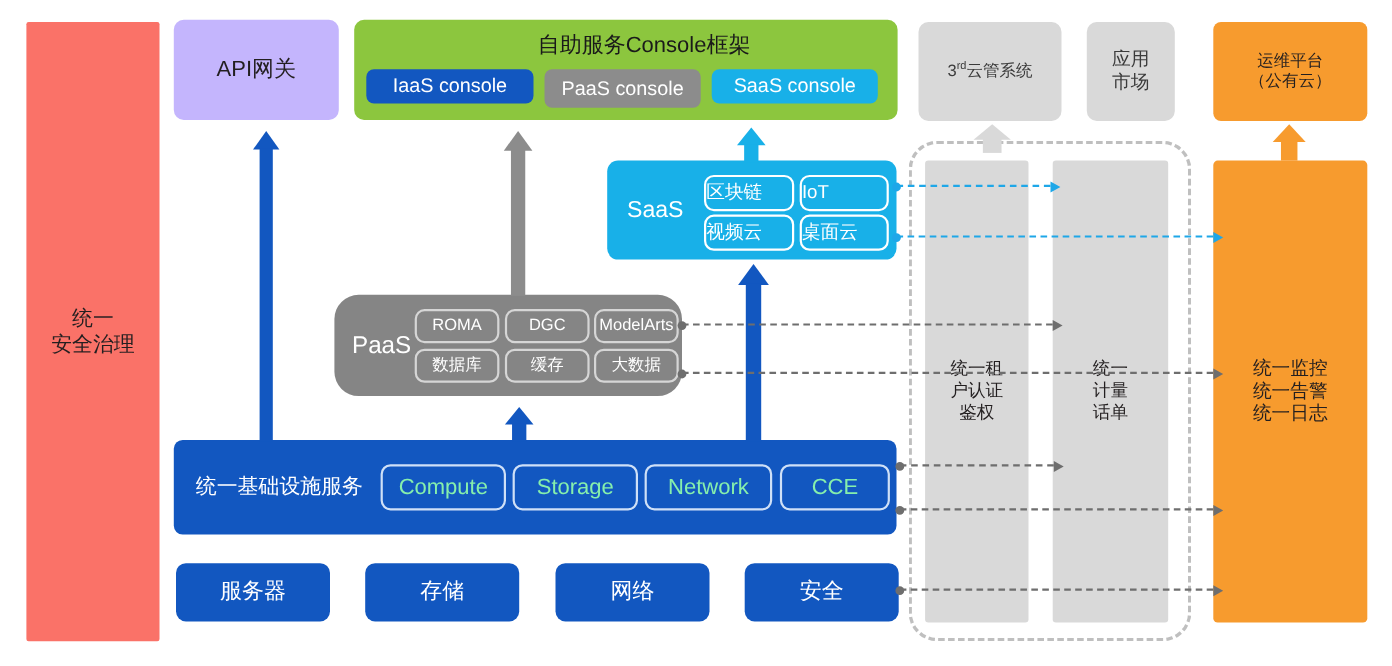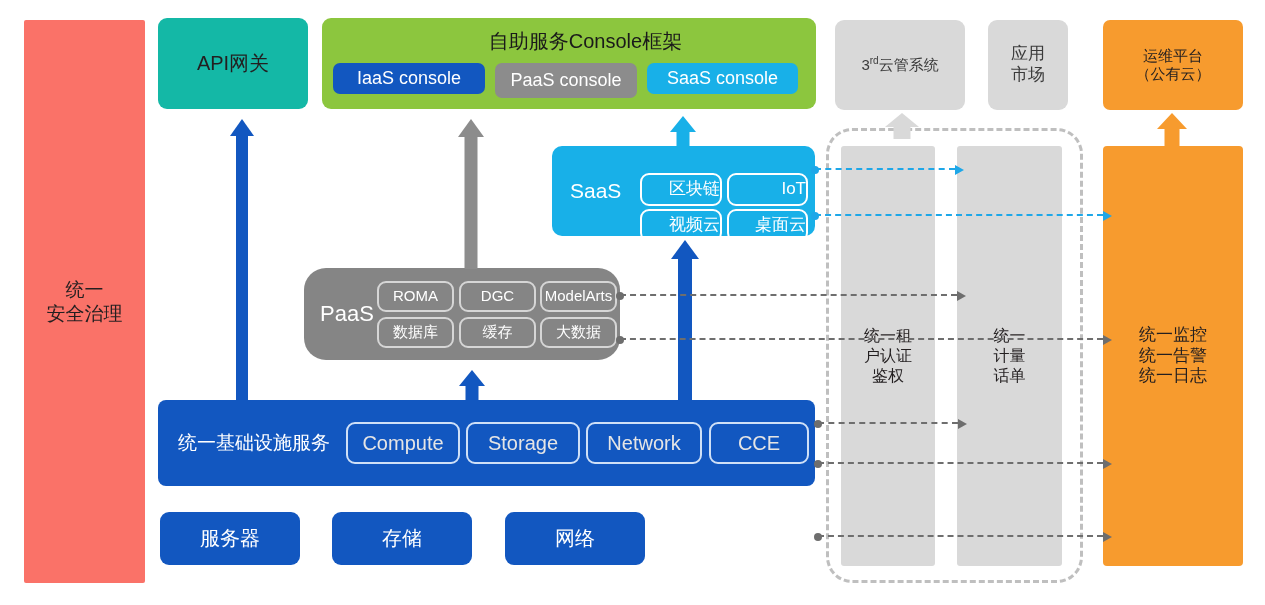--- a/index.html
+++ b/index.html
@@ -4,21 +4,21 @@
 <style>
   html,body{margin:0;padding:0;background:#ffffff;}
   body{font-family:"Liberation Sans","DejaVu Sans",sans-serif;}
   #stage{position:relative;width:1265px;height:605px;background:#ffffff;overflow:hidden;}
   .box{position:absolute;box-sizing:border-box;display:flex;align-items:center;justify-content:center;text-align:center;line-height:1.22;}
 
   
   .red-col{background:#FA7268;color:#231f20;font-size:19px;border-radius:2px;}
 
   
-  .api-gw{background:#14b8a6;color:#231f20;font-size:20px;border-radius:9px;}
+  .api-gw{background:#c4b5fd;color:#231f20;font-size:20px;border-radius:9px;}
 
   
   .console-frame{background:#8CC63E;border-radius:9px;}
   .console-title{position:absolute;left:0;right:0;top:11px;text-align:center;color:#1a1a1a;font-size:20px;padding-left:33px;}
   .console-pill{position:absolute;border-radius:7px;color:#ffffff;font-size:18px;display:flex;align-items:center;justify-content:center;}
   .pill-iaas{background:#1257C0;}
   .pill-paas{background:#8C8C8C;}
   .pill-saas{background:#18B0E8;}
 
   
@@ -26,31 +26,31 @@
   .gray-box.small{font-size:17px;}
   .sup{font-size:10px;vertical-align:super;}
 
   
   .orange-box{background:#F79B2E;color:#231f20;border-radius:7px;font-size:15px;}
   .orange-col{background:#F79B2E;color:#231f20;border-radius:4px;font-size:17px;}
 
   
   .saas-layer{background:#18B0E8;border-radius:10px;}
   .saas-label{position:absolute;left:18px;top:50%;transform:translateY(-50%);color:#ffffff;font-size:21px;}
-  .saas-chip{position:absolute;border:2px solid #ffffff;border-radius:9px;color:#ffffff;font-size:17px;display:flex;align-items:center;justify-content:flex-end;background:transparent;margin-top:14px;}
+  .saas-chip{position:absolute;border:2px solid #ffffff;border-radius:9px;color:#ffffff;font-size:17px;display:flex;align-items:center;justify-content:flex-start;background:transparent;}
 
   
   .paas-layer{background:#858585;border-radius:9px;}
   .paas-label{position:absolute;left:16px;top:50%;transform:translateY(-50%);color:#ffffff;font-size:22px;}
   .paas-chip{position:absolute;border:2px solid #d6d6d6;border-radius:9px;color:#ffffff;font-size:15px;display:flex;align-items:center;justify-content:center;background:transparent;}
 
   
   .infra-bar{background:#1257C0;border-radius:8px;}
   .infra-label{position:absolute;left:20px;top:50%;transform:translateY(-50%);color:#ffffff;font-size:19px;}
-  .infra-chip{position:absolute;border:2px solid #cfe0f7;border-radius:9px;color:#e5e5e5;font-size:20px;display:flex;align-items:center;justify-content:center;background:transparent;}
+  .infra-chip{position:absolute;border:2px solid #cfe0f7;border-radius:9px;color:#86efac;font-size:20px;display:flex;align-items:center;justify-content:center;background:transparent;}
 
   
   .blue-box{background:#1257C0;color:#ffffff;border-radius:9px;font-size:20px;}
 
   
   .dashed-region{position:absolute;border:3px dashed #BFBFBF;border-radius:26px;box-sizing:border-box;}
   .gray-col{position:absolute;background:#D9D9D9;border-radius:3px;display:flex;align-items:center;justify-content:center;text-align:center;color:#231f20;font-size:16px;line-height:1.25;}
 
   
   .uarrow{position:absolute;}
@@ -194,20 +194,23 @@
 
   <div class="box blue-box" style="left:160px;top:512px;width:140px;height:53px;">
     <span>服务器</span>
   </div>
   <div class="box blue-box" style="left:332px;top:512px;width:140px;height:53px;">
     <span>存储</span>
   </div>
   <div class="box blue-box" style="left:505px;top:512px;width:140px;height:53px;">
     <span>网络</span>
   </div>
+  <div class="box blue-box" style="left:677px;top:512px;width:140px;height:53px;">
+    <span>安全</span>
+  </div>
 
   <div class="uarrow" style="left:230px;top:119px;width:24px;height:282px;">
     <div class="head" style="border-bottom:17px solid #1257C0;"></div>
     <div class="shaft" style="width:12px;height:266px;background:#1257C0;"></div>
   </div>
 
   <div class="uarrow" style="left:458px;top:119px;width:26px;height:150px;">
     <div class="head" style="border-left:13px solid transparent;border-right:13px solid transparent;border-bottom:18px solid #8C8C8C;"></div>
     <div class="shaft" style="width:13px;height:133px;background:#8C8C8C;"></div>
   </div>

